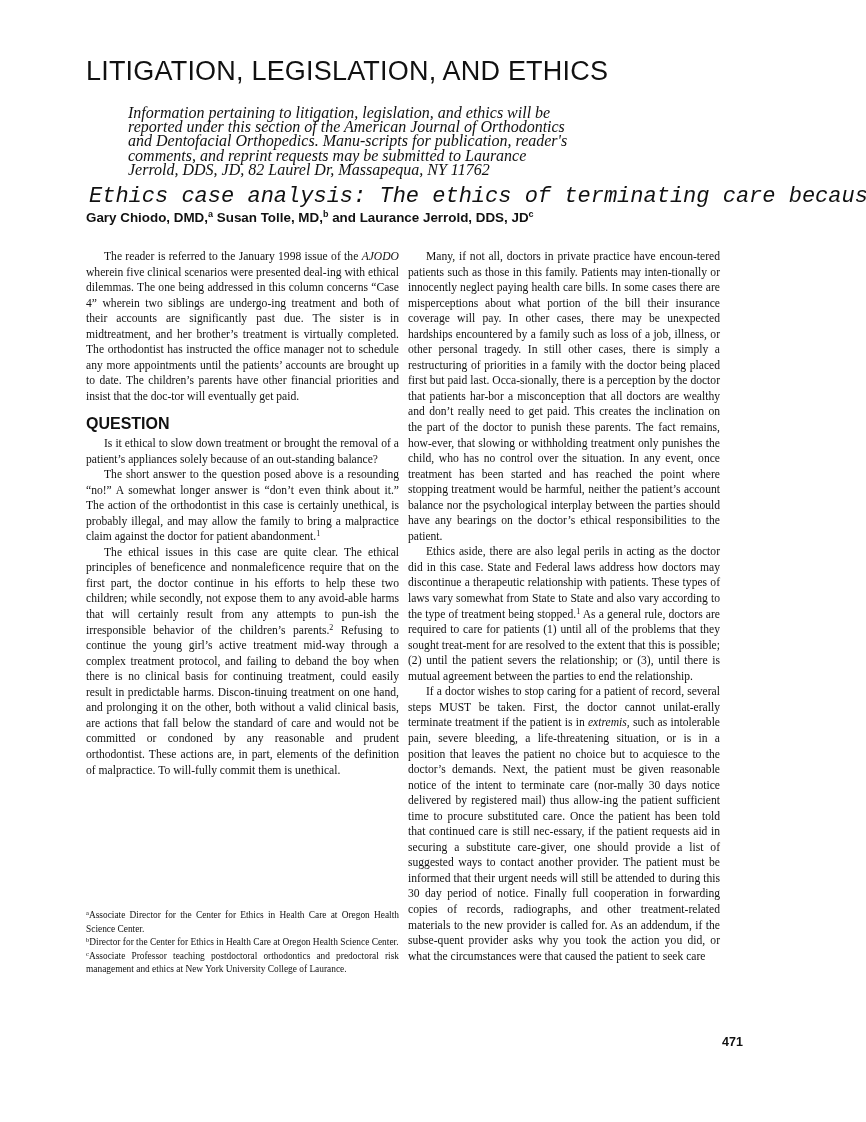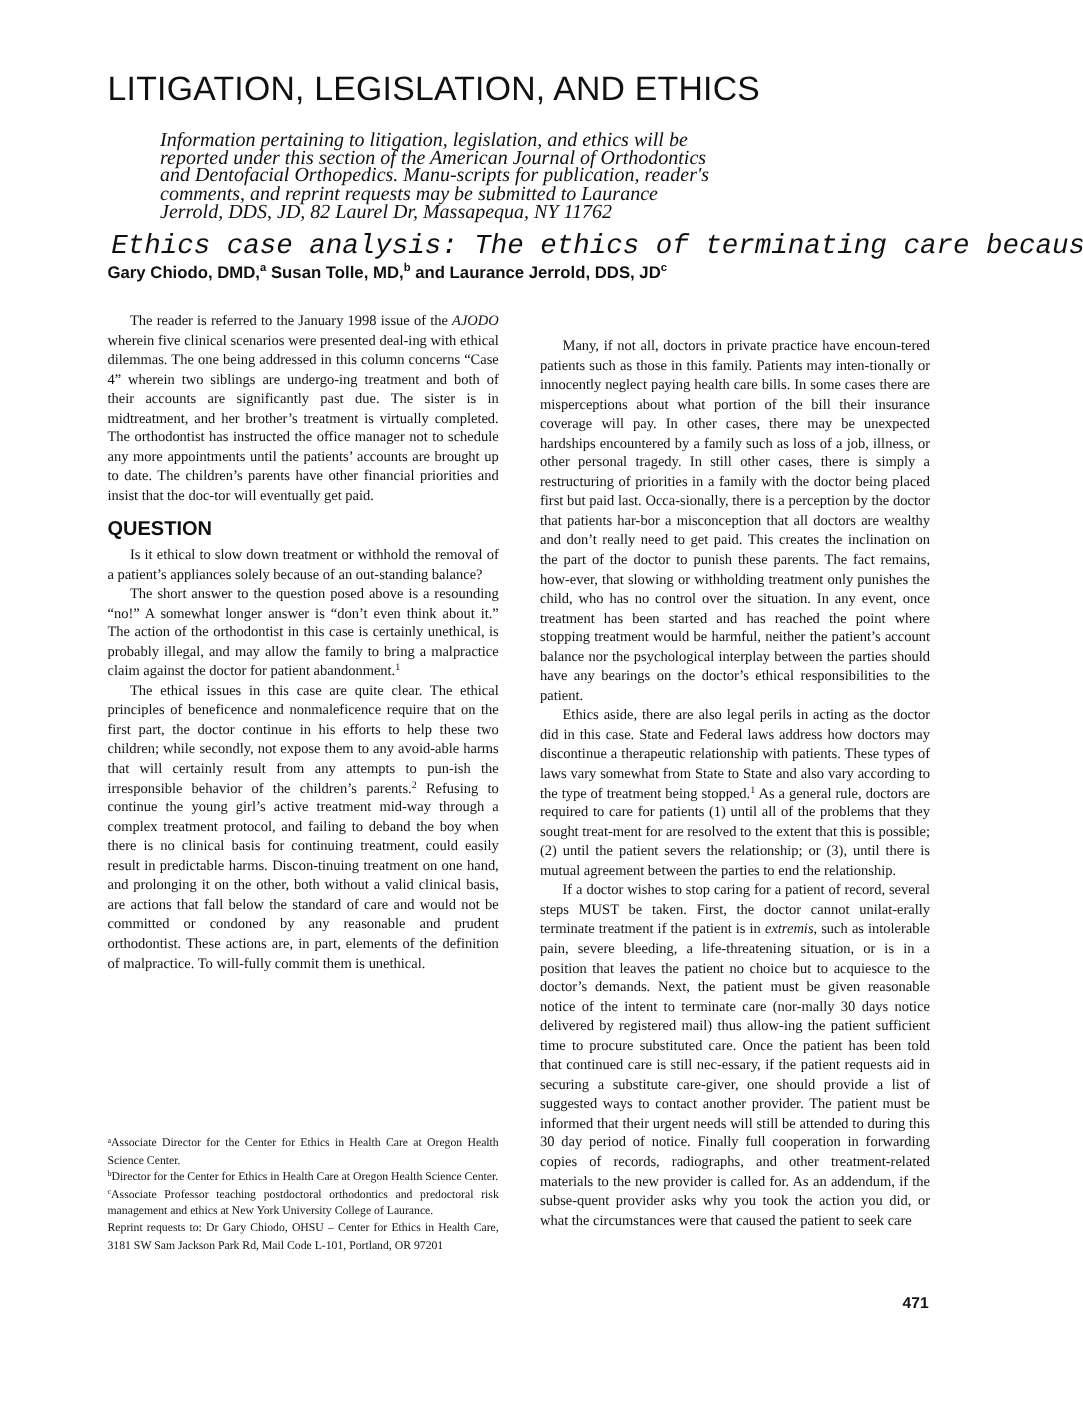--- a/index.html
+++ b/index.html
@@ -4,21 +4,21 @@
 <style>
   html, body { margin: 0; padding: 0; background: #ffffff; }
   body { width: 866px; height: 1122px; position: relative; overflow: hidden; color: #111; font-family: "Liberation Serif", serif; }
   .section-title { position: absolute; left: 86px; top: 56px; font-family: Liberation Sans, sans-serif; font-size: 27px; letter-spacing: 0.2px; margin: 0; font-weight: normal; }
   .section-intro { position: absolute; left: 128px; top: 106px; width: 450px; font-style: italic; font-size: 16px; line-height: 14.2px; margin: 0; }
   .article-title { position: absolute; left: 86px; top: 181px; font-style: italic; font-size: 22px; margin: 3px; font-weight: normal; white-space: nowrap; font-family: Liberation Mono, monospace; }
   .authors { position: absolute; left: 86px; top: 210px; font-family: "Liberation Sans", sans-serif; font-weight: bold; font-size: 13.4px; margin: 0; }
   .authors sup { font-size: 9px; vertical-align: 5px; line-height: 0; }
   .col { position: absolute; width: 313px; font-size: 11.6px; line-height: 15.55px; text-align: justify; }
   .col-left { left: 86px; top: 249px; }
-  .col-right { left: 432px; top: 249px; width: 312px; margin-top: 20px; }
+  .col-right { left: 408px; top: 249px; width: 312px; }
   .col p { margin: 0; text-indent: 18px; hyphens: manual; }
   .heading { font-family: "Liberation Sans", sans-serif; font-weight: bold; font-size: 16px; margin: 12px 0 4px 0 !important; text-indent: 0 !important; }
   sup.ref { font-size: 8px; vertical-align: 4px; line-height: 0; }
   .footnotes { position: absolute; left: 86px; top: 909px; width: 313px; font-size: 9.4px; line-height: 13.6px; text-align: justify; }
   .footnotes p { margin: 0; }
   .footnotes sup { font-size: 6.5px; vertical-align: 3px; line-height: 0; }
   .page-number { position: absolute; left: 718px; top: 1031px; font-family: "Liberation Sans", sans-serif; font-weight: bold; font-size: 12.5px; margin: 4px; }
   em { }
 </style>
 </head>
@@ -30,30 +30,29 @@
 <h2 class="article-title">Ethics case analysis: The ethics of terminating care because of financial delinquency</h2>
 <p class="authors">
   <span>Gary Chiodo, DMD,</span><sup>a</sup>
   <span>Susan Tolle, MD,</span><sup>b</sup>
   <span>and Laurance Jerrold, DDS, JD</span><sup>c</sup>
 </p>
 
 <div class="col col-left">
   <p><span>The reader is referred to the January 1998 issue of the </span><em>AJODO</em><span> wherein five clinical scenarios were presented deal-ing with ethical dilemmas. The one being addressed in this column concerns “Case 4” wherein two siblings are undergo-ing treatment and both of their accounts are significantly past due. The sister is in midtreatment, and her brother’s treatment is virtually completed. The orthodontist has instructed the office manager not to schedule any more appointments until the patients’ accounts are brought up to date. The children’s parents have other financial priorities and insist that the doc-tor will eventually get paid.</span></p>
   <p class="heading">QUESTION</p>
-  <p>Is it ethical to slow down treatment or withhold the removal of a patient’s appliances solely because of an out-standing balance?</p>
+  <p>Is it ethical to slow down treatment or brought the removal of a patient’s appliances solely because of an out-standing balance?</p>
   <p><span>The short answer to the question posed above is a resounding “no!” A somewhat longer answer is “don’t even think about it.” The action of the orthodontist in this case is certainly unethical, is probably illegal, and may allow the family to bring a malpractice claim against the doctor for patient abandonment.</span><sup class="ref">1</sup></p>
   <p><span>The ethical issues in this case are quite clear. The ethical principles of beneficence and nonmaleficence require that on the first part, the doctor continue in his efforts to help these two children; while secondly, not expose them to any avoid-able harms that will certainly result from any attempts to pun-ish the irresponsible behavior of the children’s parents.</span><sup class="ref">2</sup><span> Refusing to continue the young girl’s active treatment mid-way through a complex treatment protocol, and failing to deband the boy when there is no clinical basis for continuing treatment, could easily result in predictable harms. Discon-tinuing treatment on one hand, and prolonging it on the other, both without a valid clinical basis, are actions that fall below the standard of care and would not be committed or condoned by any reasonable and prudent orthodontist. These actions are, in part, elements of the definition of malpractice. To will-fully commit them is unethical.</span></p>
 </div>
 
 <div class="footnotes">
   <p><sup>a</sup><span>Associate Director for the Center for Ethics in Health Care at Oregon Health Science Center.</span></p>
   <p><sup>b</sup><span>Director for the Center for Ethics in Health Care at Oregon Health Science Center.</span></p>
   <p><sup>c</sup><span>Associate Professor teaching postdoctoral orthodontics and predoctoral risk management and ethics at New York University College of Laurance.</span></p>
-  <p>Reprint requests to: Dr Gary Chiodo, OHSU – Center for Ethics in Health Care, 3181 SW Sam Jackson Park Rd, Mail Code L-101, Portland, OR 97201</p>
 </div>
 
 <div class="col col-right">
   <p>Many, if not all, doctors in private practice have encoun-tered patients such as those in this family. Patients may inten-tionally or innocently neglect paying health care bills. In some cases there are misperceptions about what portion of the bill their insurance coverage will pay. In other cases, there may be unexpected hardships encountered by a family such as loss of a job, illness, or other personal tragedy. In still other cases, there is simply a restructuring of priorities in a family with the doctor being placed first but paid last. Occa-sionally, there is a perception by the doctor that patients har-bor a misconception that all doctors are wealthy and don’t really need to get paid. This creates the inclination on the part of the doctor to punish these parents. The fact remains, how-ever, that slowing or withholding treatment only punishes the child, who has no control over the situation. In any event, once treatment has been started and has reached the point where stopping treatment would be harmful, neither the patient’s account balance nor the psychological interplay between the parties should have any bearings on the doctor’s ethical responsibilities to the patient.</p>
   <p><span>Ethics aside, there are also legal perils in acting as the doctor did in this case. State and Federal laws address how doctors may discontinue a therapeutic relationship with patients. These types of laws vary somewhat from State to State and also vary according to the type of treatment being stopped.</span><sup class="ref">1</sup><span> As a general rule, doctors are required to care for patients (1) until all of the problems that they sought treat-ment for are resolved to the extent that this is possible; (2) until the patient severs the relationship; or (3), until there is mutual agreement between the parties to end the relationship.</span></p>
   <p><span>If a doctor wishes to stop caring for a patient of record, several steps MUST be taken. First, the doctor cannot unilat-erally terminate treatment if the patient is in </span><em>extremis,</em><span> such as intolerable pain, severe bleeding, a life-threatening situation, or is in a position that leaves the patient no choice but to acquiesce to the doctor’s demands. Next, the patient must be given reasonable notice of the intent to terminate care (nor-mally 30 days notice delivered by registered mail) thus allow-ing the patient sufficient time to procure substituted care. Once the patient has been told that continued care is still nec-essary, if the patient requests aid in securing a substitute care-giver, one should provide a list of suggested ways to contact another provider. The patient must be informed that their urgent needs will still be attended to during this 30 day period of notice. Finally full cooperation in forwarding copies of records, radiographs, and other treatment-related materials to the new provider is called for. As an addendum, if the subse-quent provider asks why you took the action you did, or what the circumstances were that caused the patient to seek care</span></p>
 </div>
 
 <p class="page-number">471</p>
 

